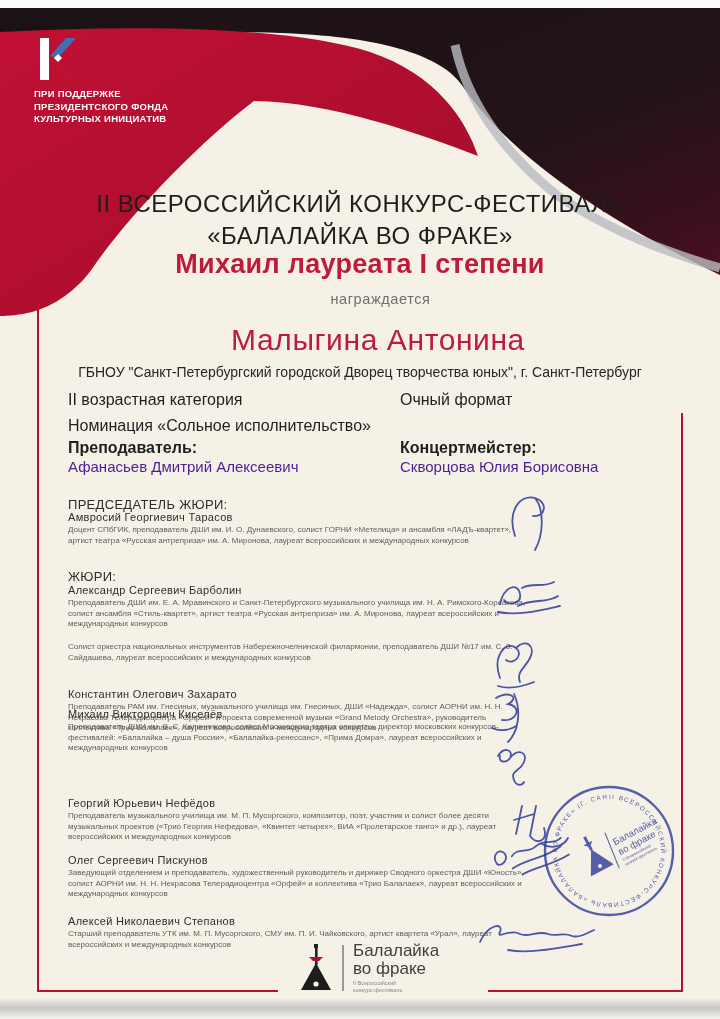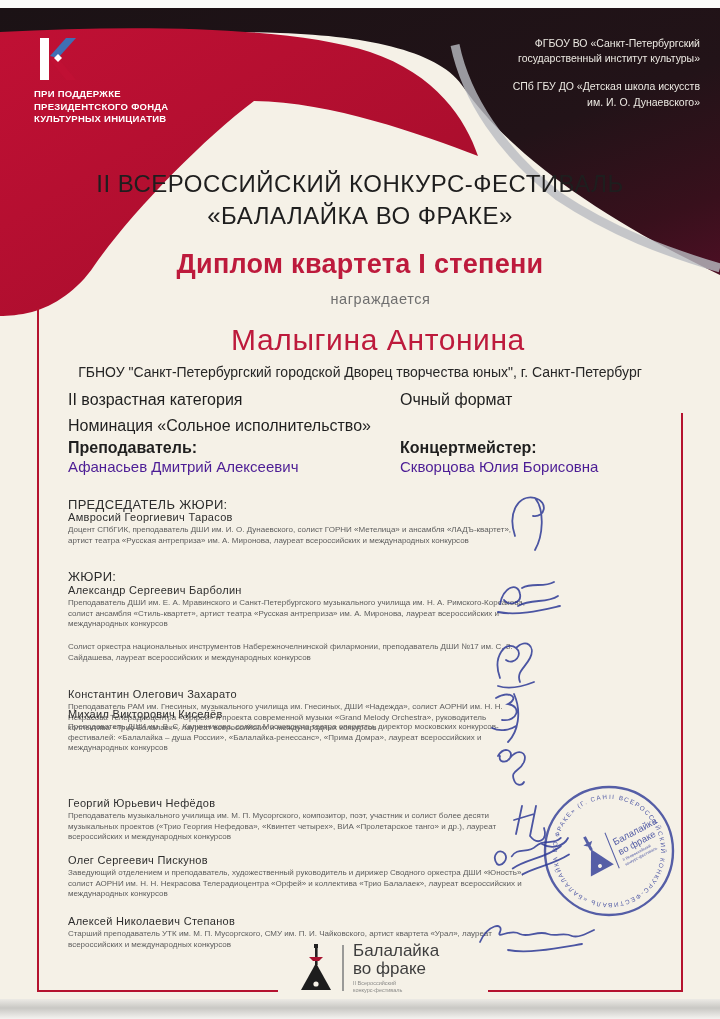--- a/index.html
+++ b/index.html
@@ -18,21 +18,21 @@
   .fund-logo{left:36px;top:36px;z-index:2;}
   .fund-text{left:34px;top:88px;z-index:2;color:#ffffff;font-weight:bold;
         font-size:9.5px;line-height:1.32;letter-spacing:.25px;}
   .fund-text span{display:block;}
   .orgs{right:20px;top:36px;z-index:2;text-align:right;color:#ece9e2;
         font-size:10.5px;line-height:1.45;}
   .org-block{margin-bottom:13px;}
   .org-block span{display:block;}
 
   .centered{left:0;right:0;text-align:center;z-index:2;}
-  .contest-title{top:168px;font-size:24px;color:#1e1e1e;letter-spacing:.5px;line-height:1.32;}
+  .contest-title{top:188px;font-size:24px;color:#1e1e1e;letter-spacing:.5px;line-height:1.32;}
   .diploma-title{top:249px;font-size:27px;font-weight:bold;color:var(--accent);letter-spacing:.3px;}
   .award-label{top:291px;font-size:14.5px;color:#6f6f6f;letter-spacing:.6px;margin-left:41px;}
   .recipient{top:323px;font-size:30px;color:var(--accent);letter-spacing:.6px;padding-left:36px;}
   .institution{top:364px;font-size:14px;color:#262626;}
 
   .fld{z-index:2;font-size:16px;color:#1f1f1f;}
   .lbl{font-weight:bold;}
   .sub-name{font-size:15px;color:#4c1d95;}
 
   .jury-head{left:68px;z-index:2;font-size:13px;color:#2c2c2c;letter-spacing:.3px;}
@@ -87,36 +87,26 @@
     <path d="M14,20 L30,2 h10 L22,22 Z" fill="#3f6fb4"></path>
     <path d="M14,24 L22,22 L40,44 h-10 Z" fill="#c01034"></path>
     <path d="M22,18 l4,4 -4,4 -4,-4 z" fill="#ffffff"></path>
   </svg>
   <div class="abs fund-text">
     <span>ПРИ ПОДДЕРЖКЕ</span>
     <span>ПРЕЗИДЕНТСКОГО ФОНДА</span>
     <span>КУЛЬТУРНЫХ ИНИЦИАТИВ</span>
   </div>
 
-  <div class="abs orgs">
-    <div class="org-block">
-      <span>ФГБОУ ВО «Санкт-Петербургский</span>
-      <span>государственный институт культуры»</span>
-    </div>
-    <div class="org-block">
-      <span>СПб ГБУ ДО «Детская школа искусств</span>
-      <span>им. И. О. Дунаевского»</span>
-    </div>
-  </div>
 
   <div class="abs centered contest-title">
     <div>II ВСЕРОССИЙСКИЙ КОНКУРС-ФЕСТИВАЛЬ</div>
     <div>«БАЛАЛАЙКА ВО ФРАКЕ»</div>
   </div>
-  <div class="abs centered diploma-title">Диплом квартета I степени</div>
+  <div class="abs centered diploma-title">Михаил лауреата I степени</div>
   <div class="abs centered award-label">награждается</div>
   <div class="abs centered recipient">Малыгина Антонина</div>
   <div class="abs centered institution">ГБНОУ "Санкт-Петербургский городской Дворец творчества юных", г. Санкт-Петербург</div>
 
   <div class="abs fld" style="left:68px;top:391px;">II возрастная категория</div>
   <div class="abs fld" style="left:400px;top:391px;">Очный формат</div>
   <div class="abs fld" style="left:68px;top:417px;">Номинация «Сольное исполнительство»</div>
   <div class="abs fld lbl" style="left:68px;top:439px;">Преподаватель:</div>
   <div class="abs fld sub-name" style="left:68px;top:458px;">Афанасьев Дмитрий Алексеевич</div>
   <div class="abs fld lbl" style="left:400px;top:439px;">Концертмейстер:</div>

